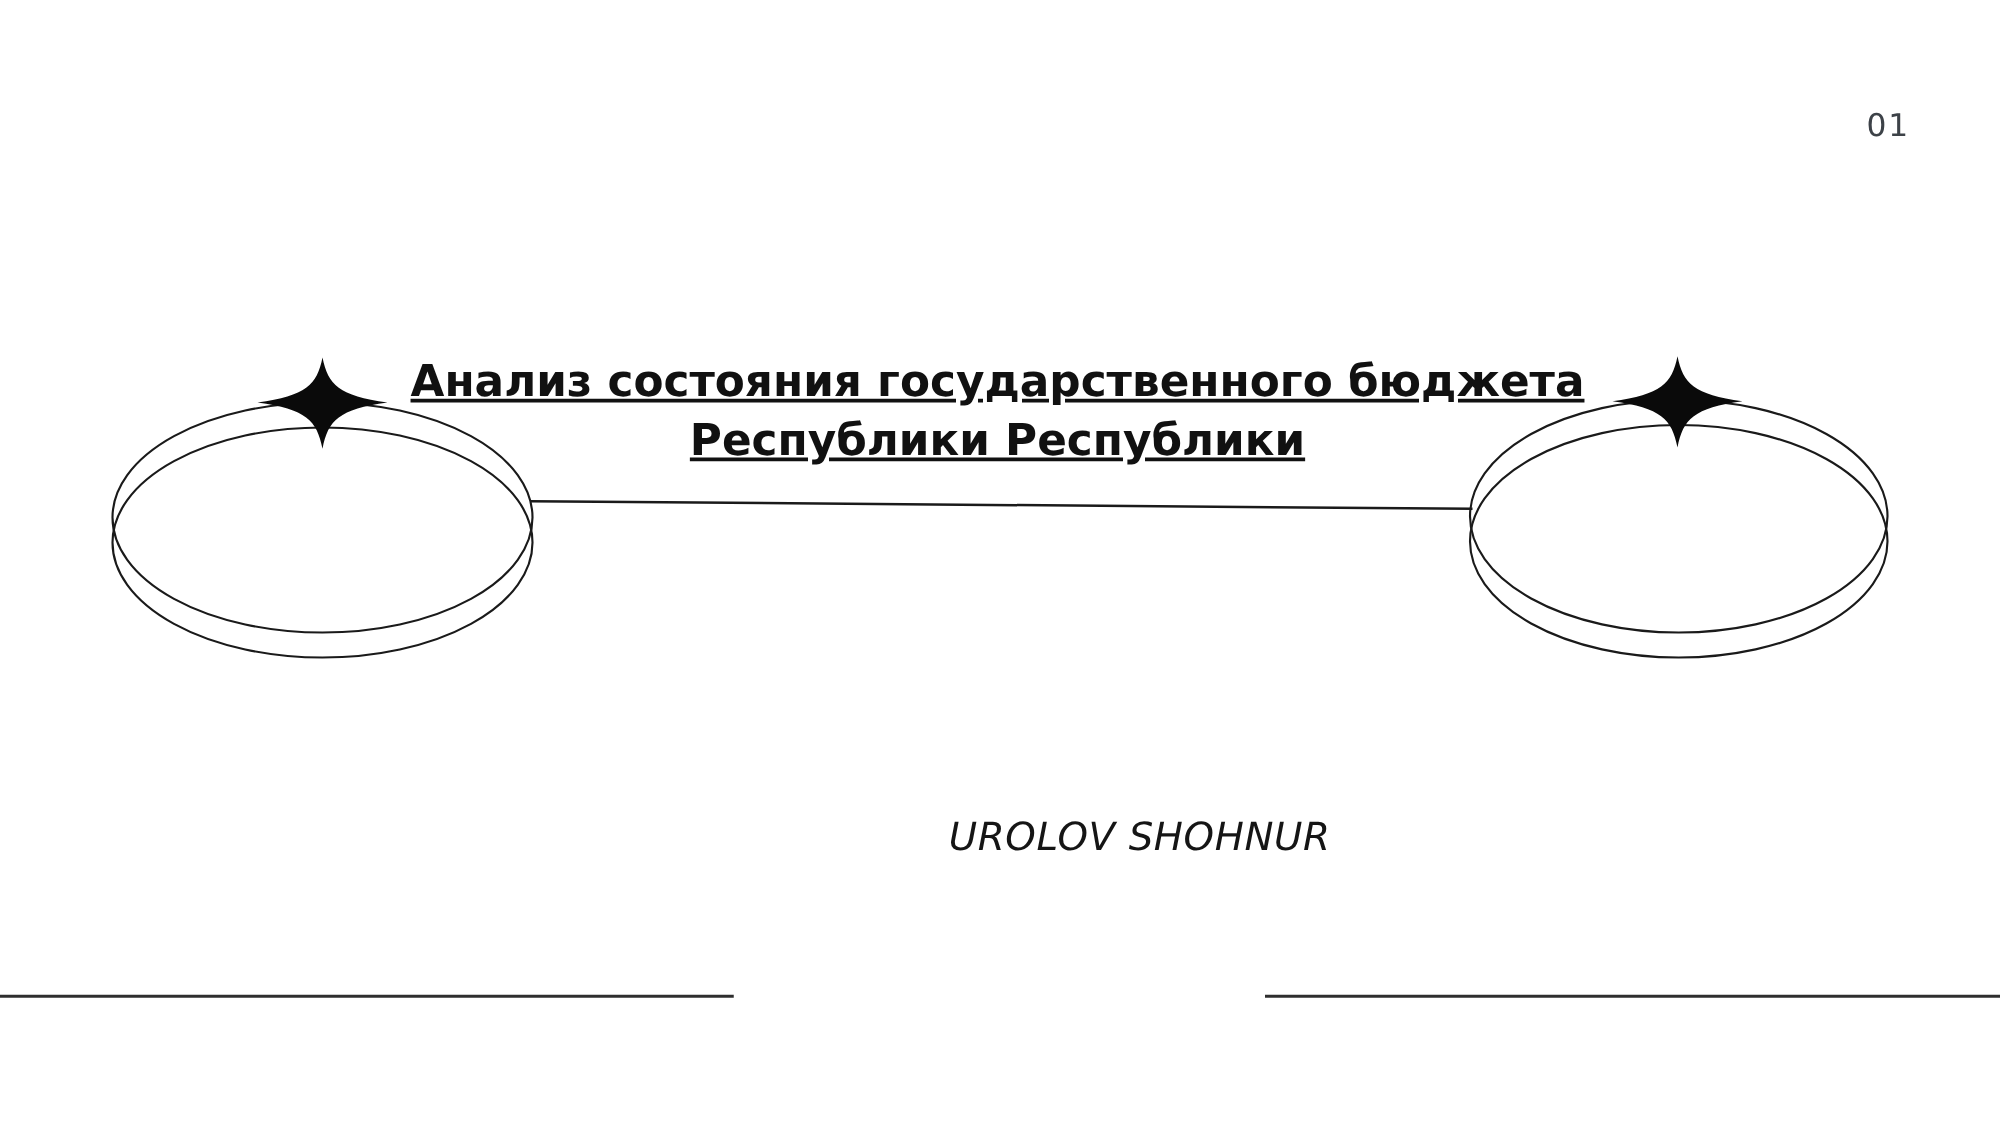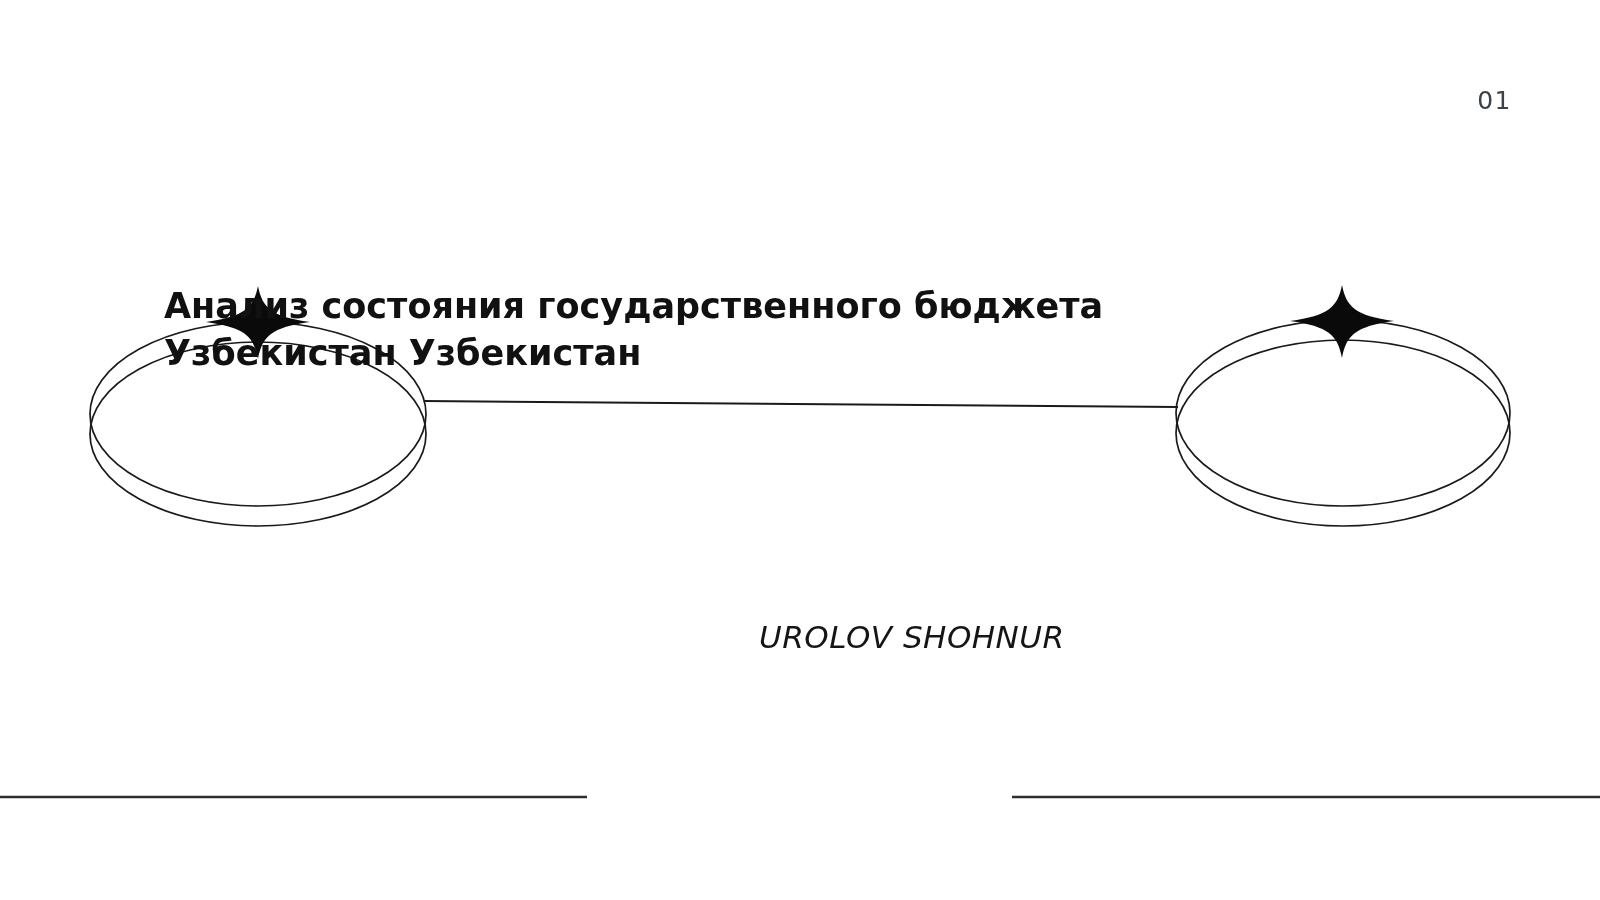--- a/index.html
+++ b/index.html
@@ -12,43 +12,44 @@
   .slide { position: absolute; inset: 0; width: 1600px; height: 900px; }
 
   .deco-layer {
     position: absolute; inset: 0; width: 1600px; height: 900px;
     pointer-events: none;
   }
 
   .page-number {
     position: absolute;
     top: 86px;
-    right: 88px;
+    right: 72px;
     font-size: 25px;
     font-weight: 400;
     letter-spacing: 1.5px;
     color: #3d4248;
   }
 
   .title-block {
     position: absolute;
-    left: 164px;
+    left: 188px;
     top: 283px;
     width: 1220px;
-    text-align: left;
+    text-align: center;
     color: #111111;
     font-weight: 700;
     font-size: 35px;
     line-height: 47px;
+    text-decoration: underline;
   }
 
   .author-block {
     position: absolute;
     left: 759px;
-    top: 616px;
+    top: 649px;
     font-style: italic;
     font-size: 31px;
     line-height: 42px;
     font-weight: 400;
     color: #151515;
     letter-spacing: 0.5px;
   }
 </style>
 </head>
 <body>
@@ -74,20 +75,20 @@
     <path transform="translate(1342,321)" d="M 0 -36 C 4.5 -14, 13 -5.5, 52 0 C 13 5.5, 4.5 14, 0 37 C -4.5 14, -13 5.5, -52 0 C -13 -5.5, -4.5 -14, 0 -36 Z" fill="#0a0a0a"></path>
 
     <line x1="0" y1="797" x2="587" y2="797" stroke="#2e2e2e" stroke-width="2.5"></line>
     <line x1="1012" y1="797" x2="1600" y2="797" stroke="#2e2e2e" stroke-width="2.5"></line>
   </svg>
 
   <div class="page-number">01</div>
 
   <h1 class="title-block">
     <span>Анализ состояния государственного бюджета</span><br>
-    <span>Узбекистан Узбекистан</span>
+    <span>Республики Республики</span>
   </h1>
 
   <div class="author-block">
     <span>UROLOV SHOHNUR</span><br>
   </div>
 
 </div>
 
 </body></html>

